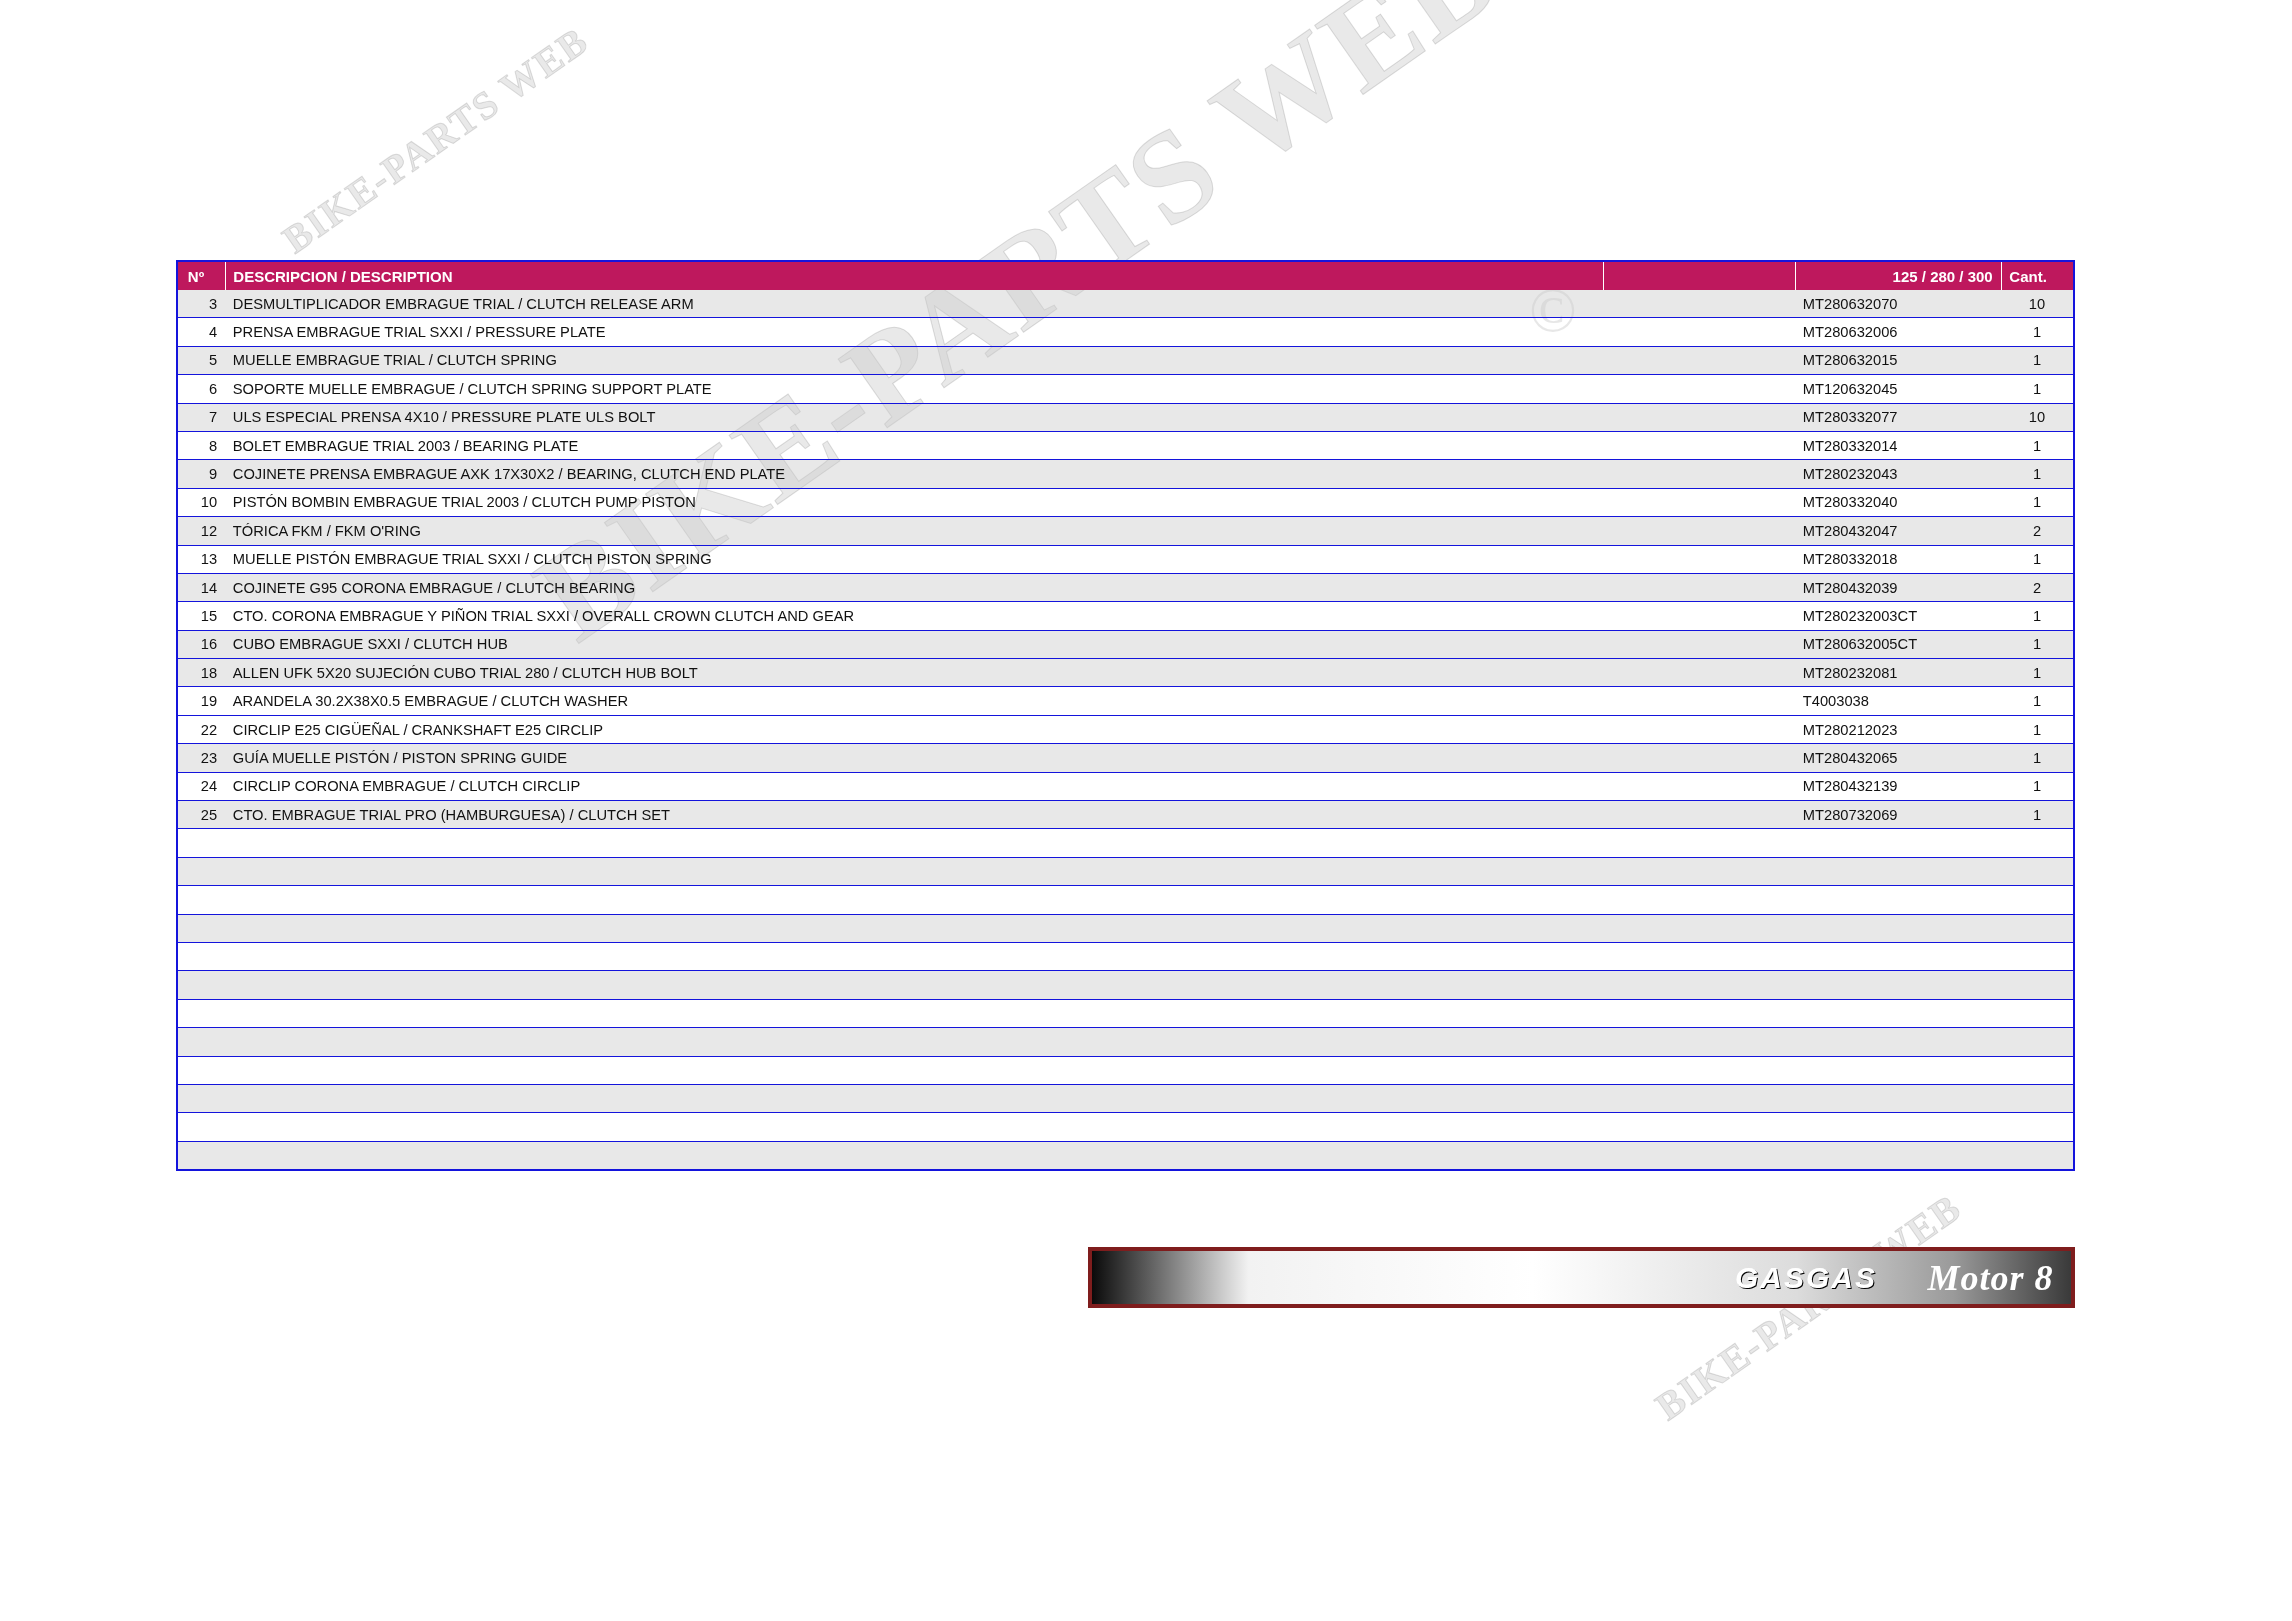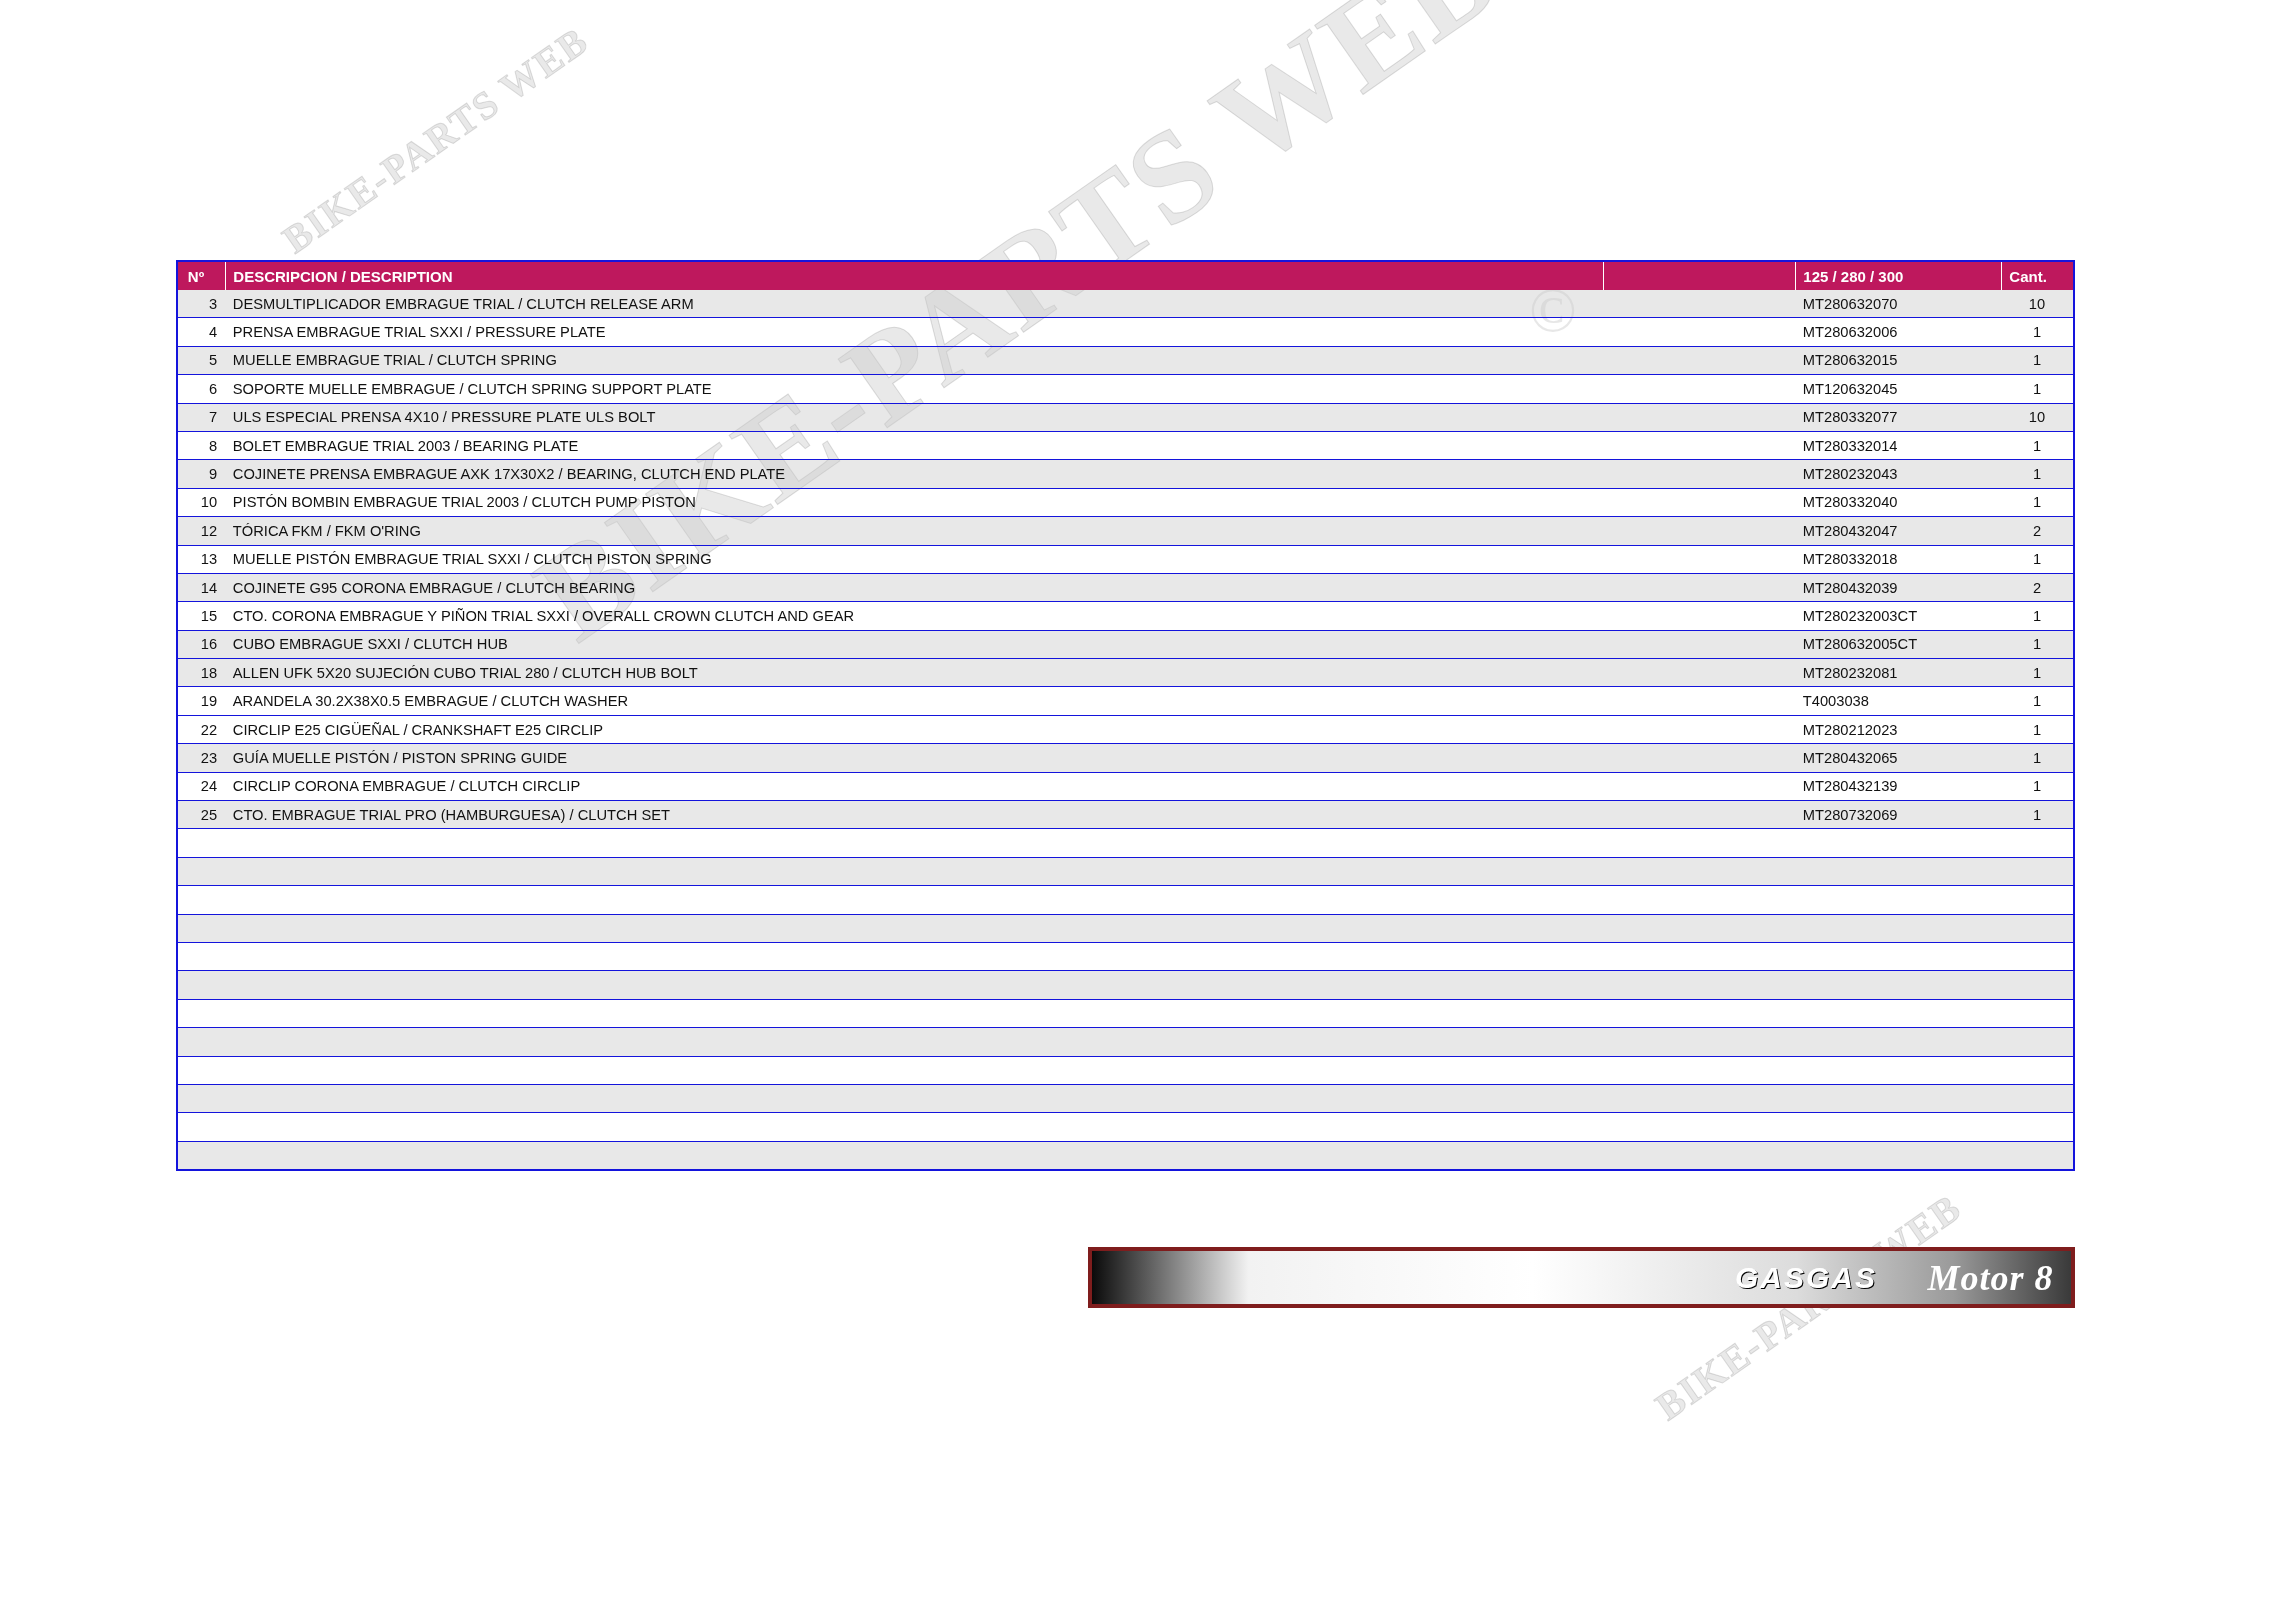--- a/index.html
+++ b/index.html
@@ -86,21 +86,21 @@
     font-size: 15px;
     font-weight: bold;
     height: 28px;
     padding: 0 7.8px;
     text-align: left;
     border-right: 1px solid #ffffff;
     white-space: nowrap;
   }
   table.parts thead th.th-num { text-align: left; padding-left: 9.8px; }
   table.parts thead th.th-gap { border-right: 1px solid #ffffff; }
-  table.parts thead th.th-ref { text-align: left; }
+  table.parts thead th.th-ref { text-align: right; }
   table.parts thead th.th-cant { text-align: left; padding-left: 7.8px; border-right: none; margin-top: 40px; }
 
   table.parts tbody td {
     height: 27.4px;
     font-size: 14.7px;
     color: #111111;
     padding: 0 7.8px;
     border-bottom: 1px solid #1414dc;
     white-space: nowrap;
     overflow: hidden;

